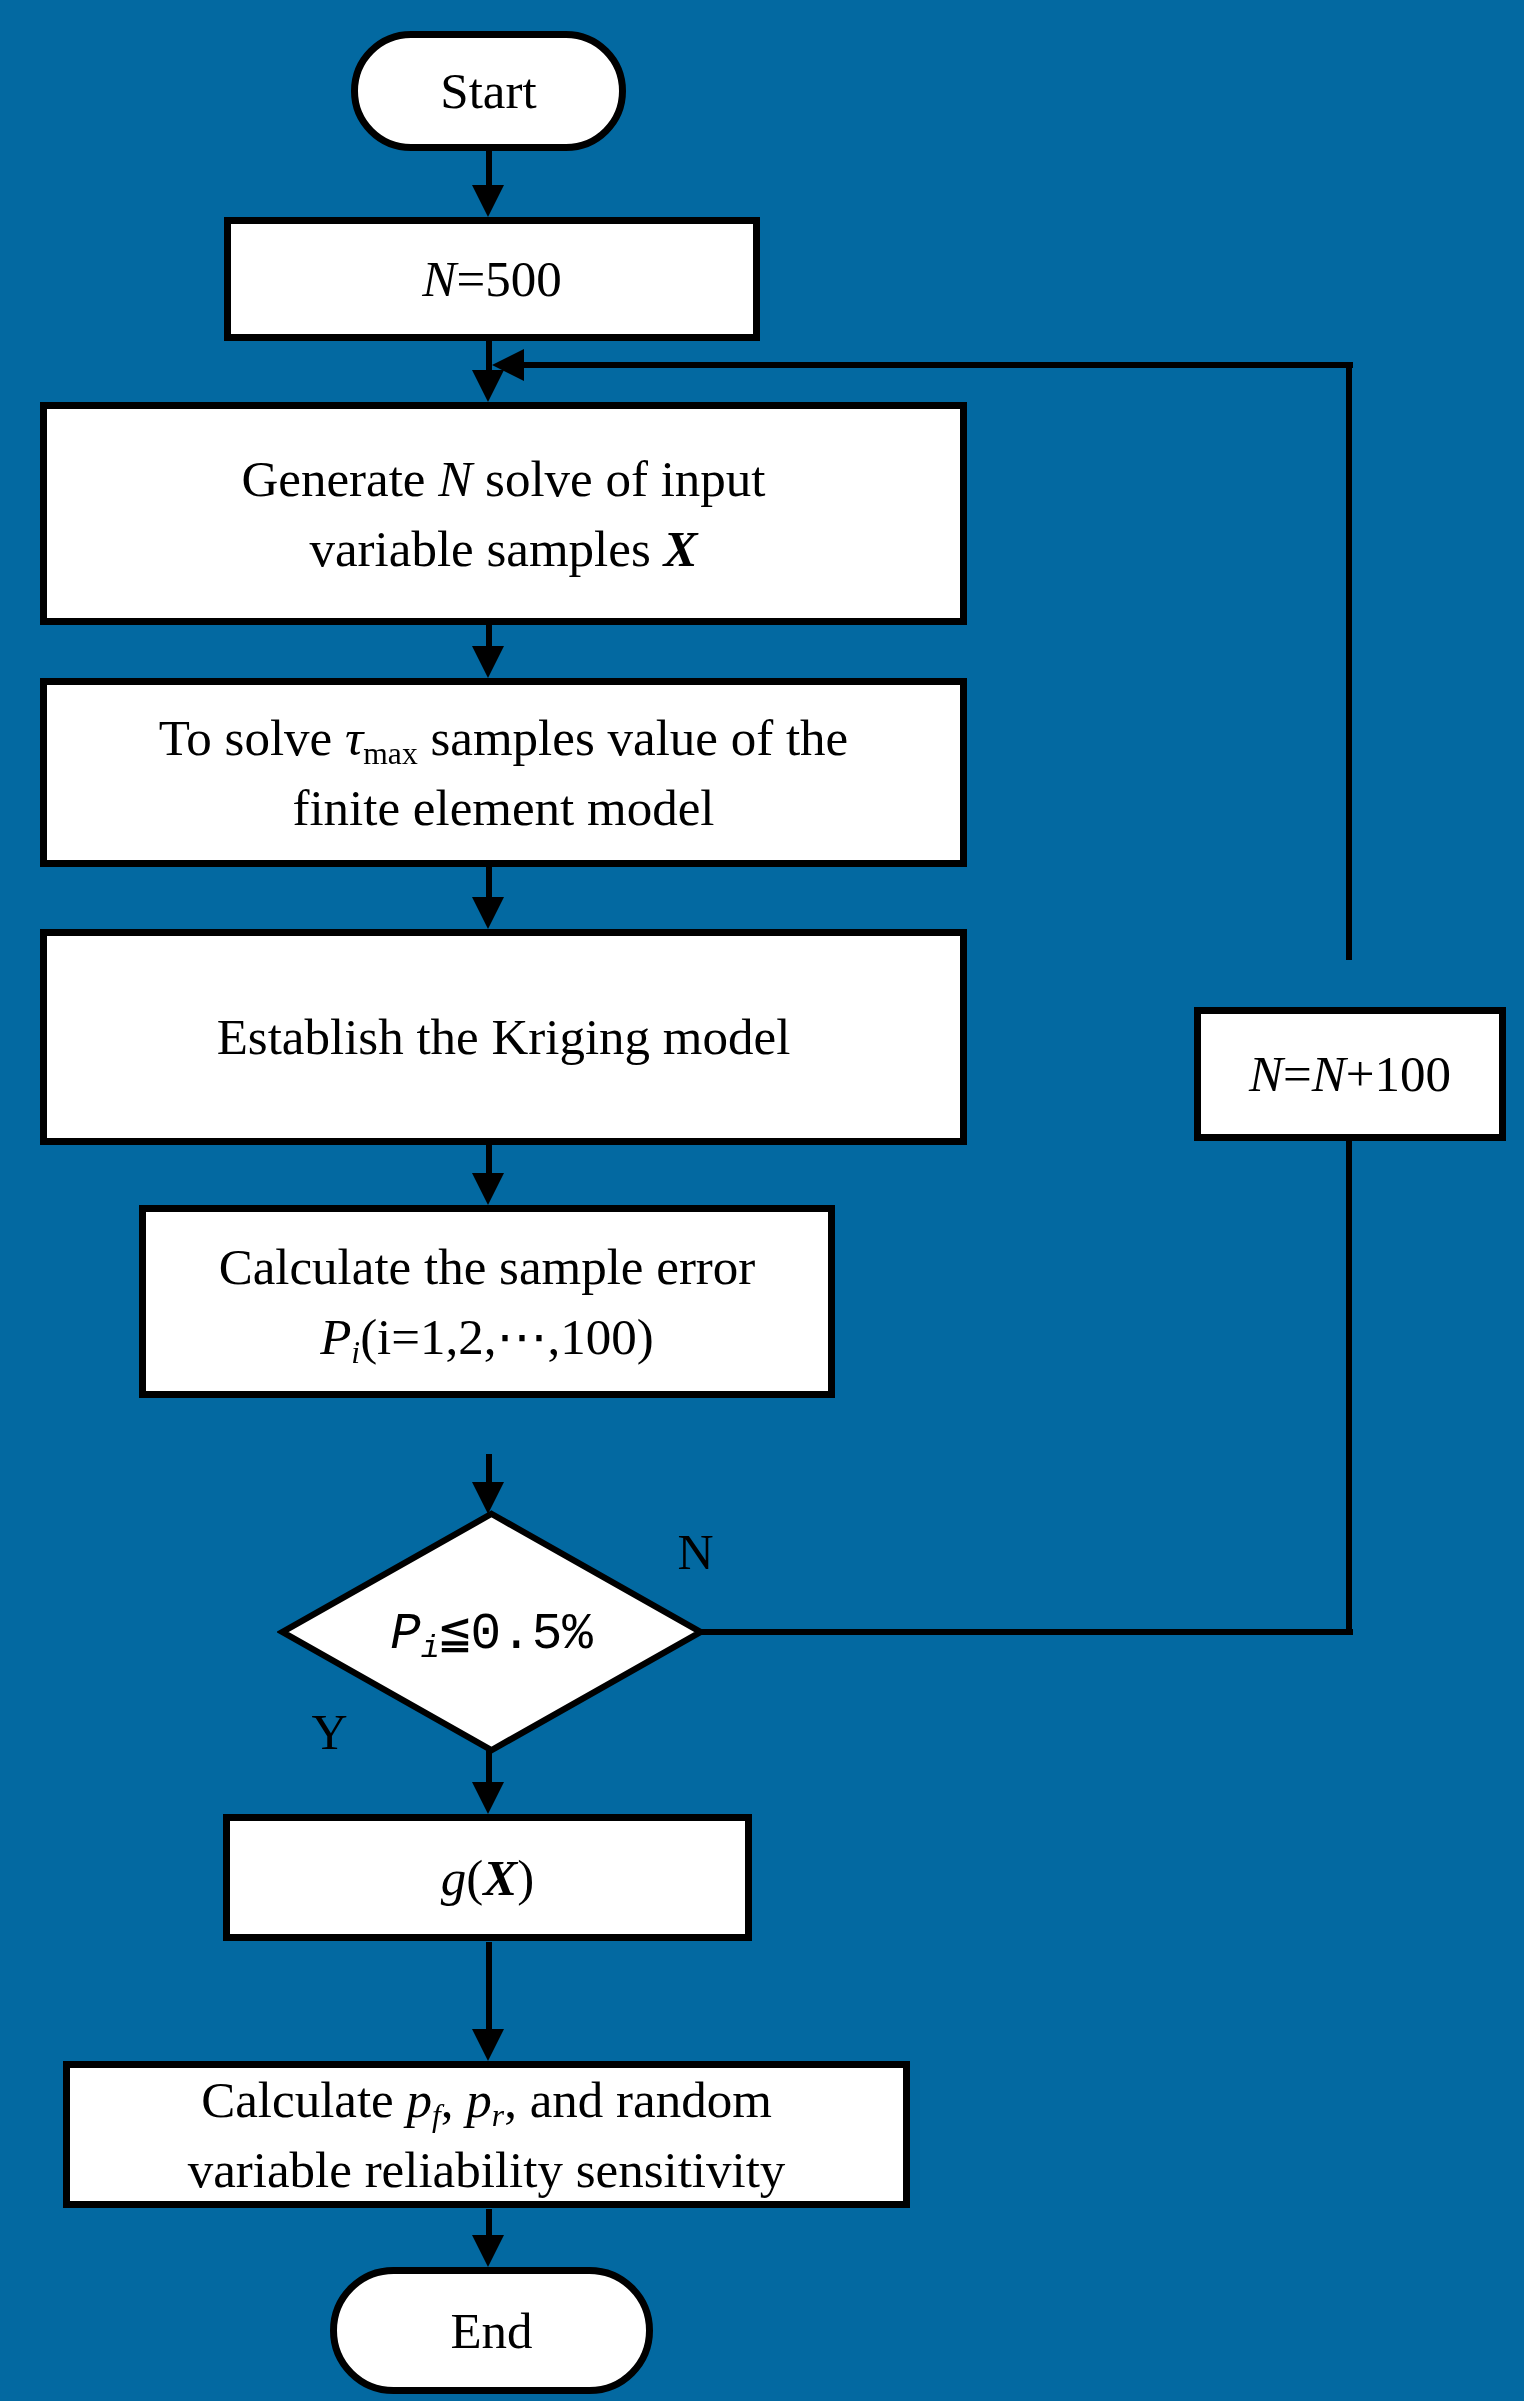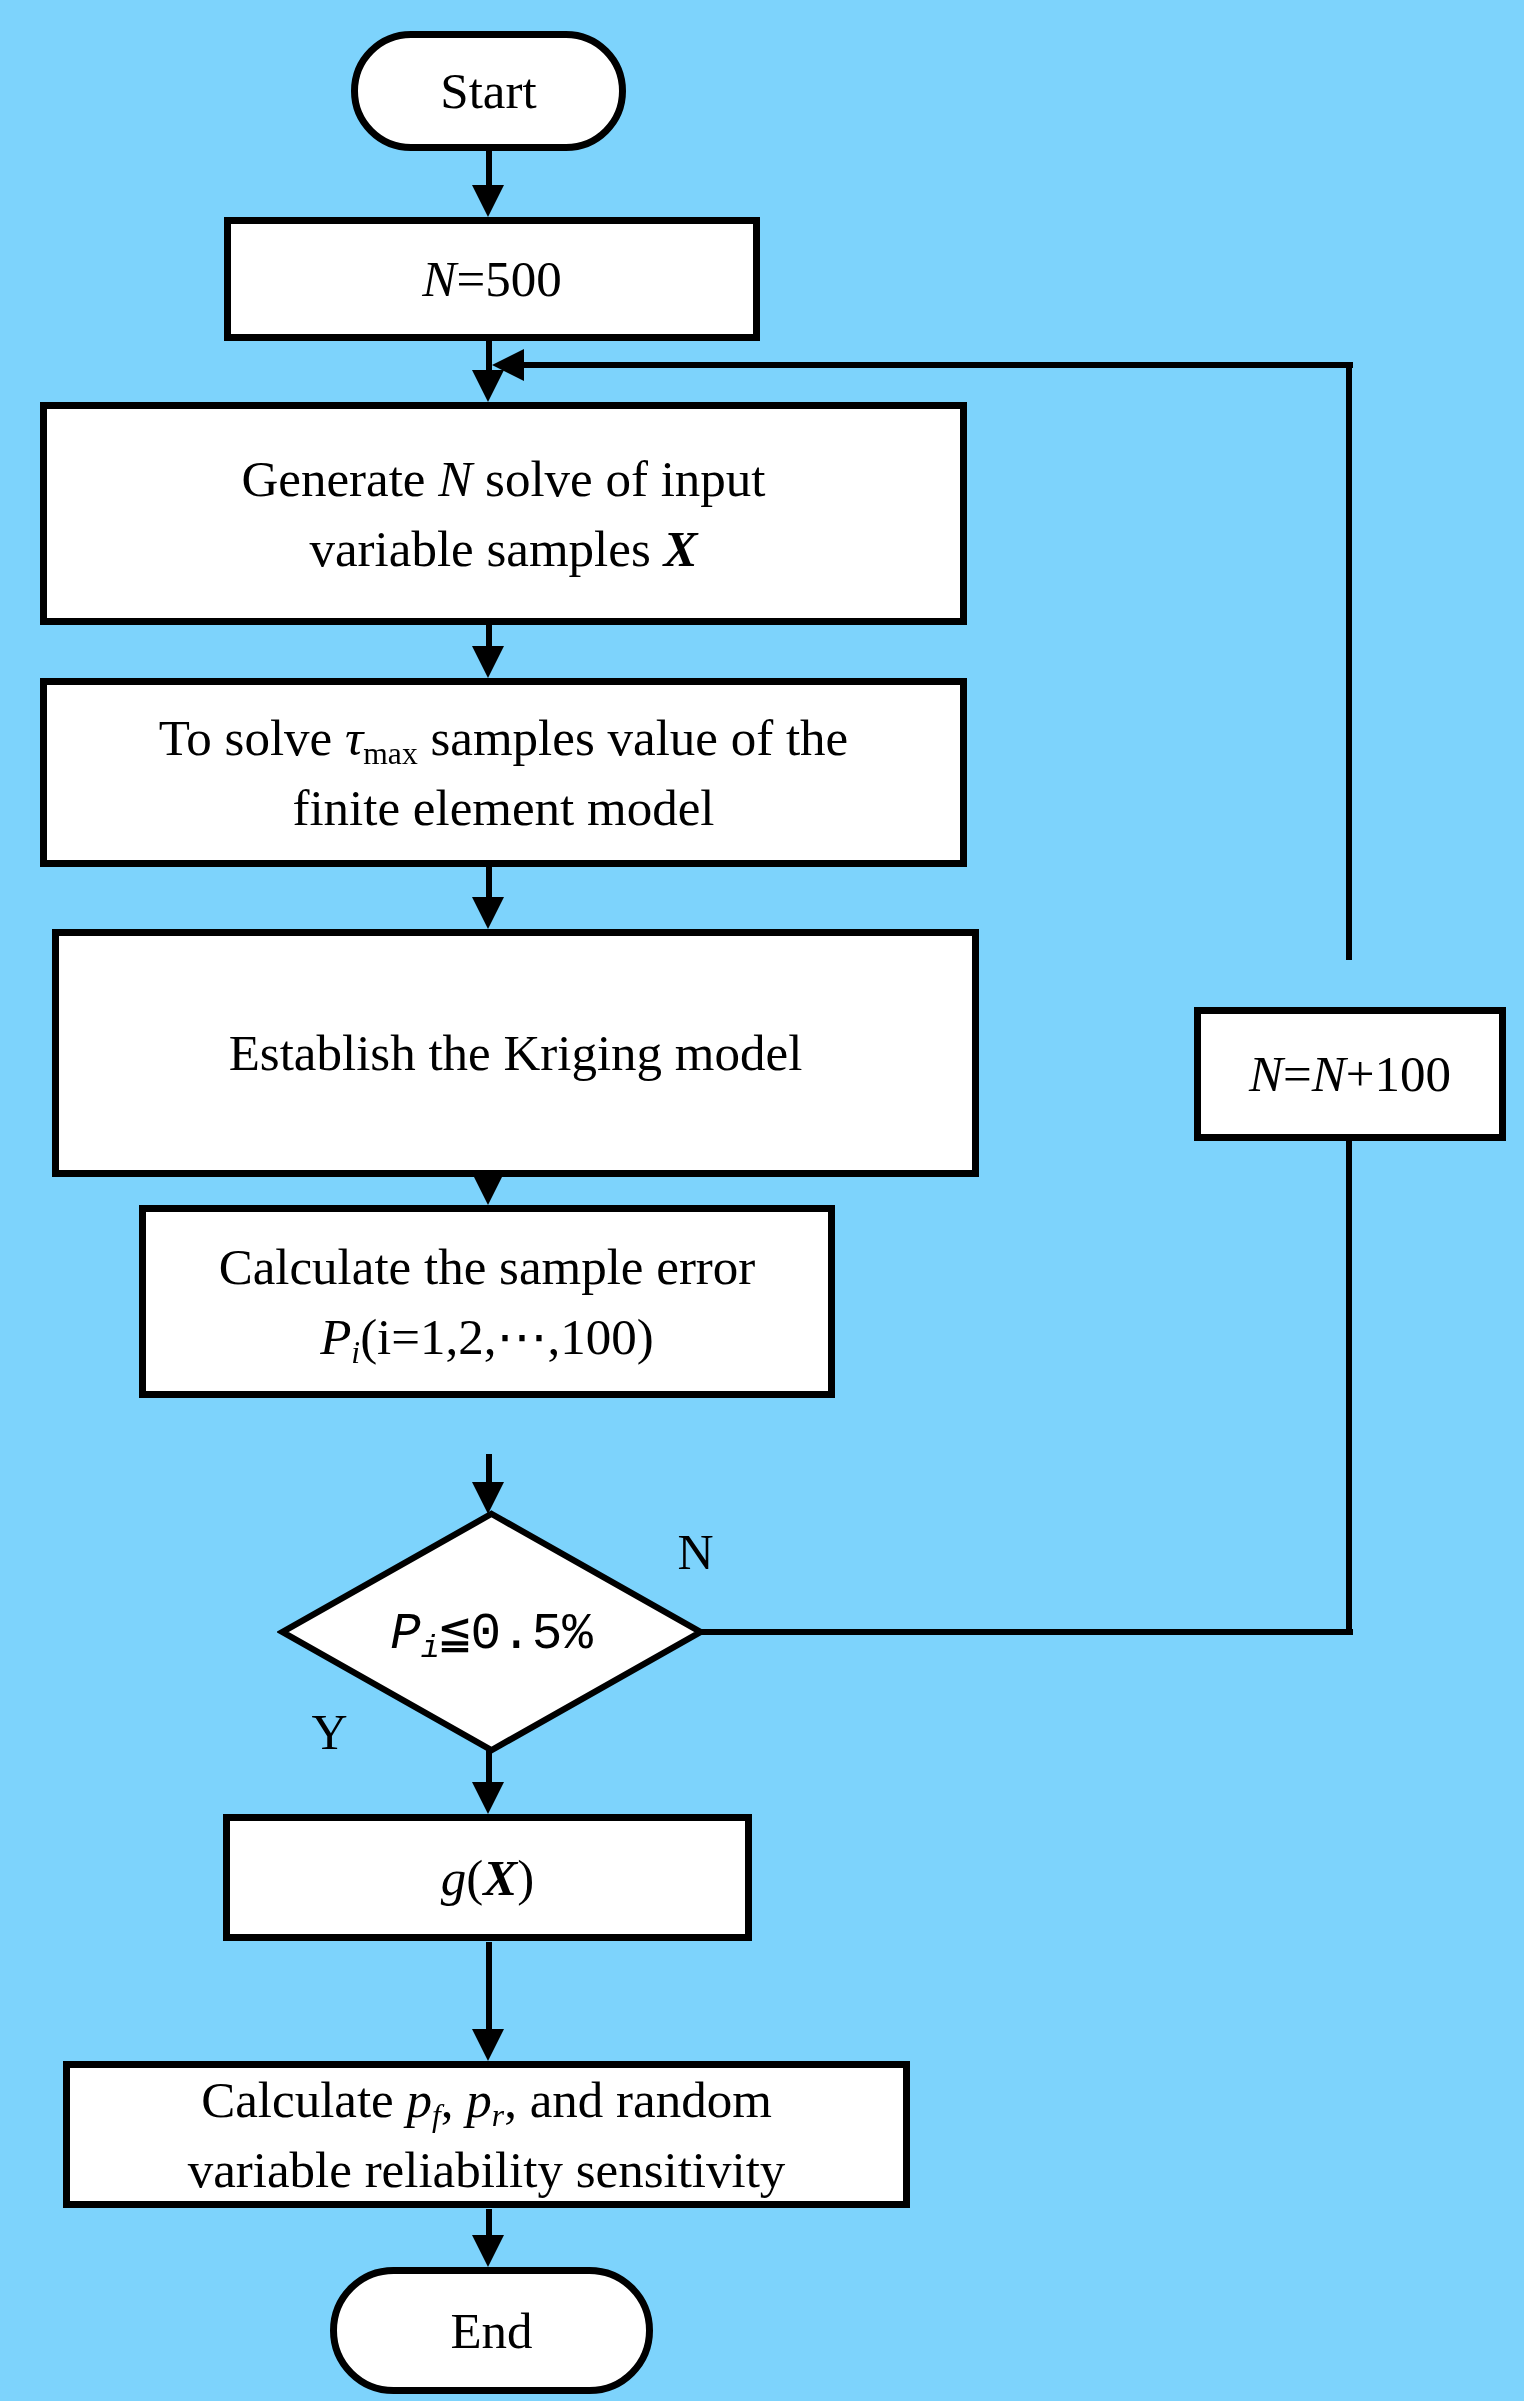--- a/index.html
+++ b/index.html
@@ -1,20 +1,20 @@
 <!DOCTYPE html>
 <html style="font-size:11px"><head>
 <meta charset="utf-8">
 <style>
   html, body { margin: 0; padding: 0; background: #ffffff; }
   #canvas {
     position: relative;
     width: 1524px;
     height: 2401px;
-    background: #7dd3fc;
+    background: #0369a1;
     font-family: "Liberation Serif", "DejaVu Serif", serif;
     color: #000000;
   }
   
   .node {
     position: absolute;
     box-sizing: border-box;
     border: 7px solid #000;
     background: #fff;
     display: flex;
@@ -28,21 +28,21 @@
   .tline { display: block; white-space: nowrap; }
   .seg-i   { font-style: italic; }
   .seg-bi  { font-style: italic; font-weight: bold; }
   .seg-sub  { font-size: 0.62em; vertical-align: -0.28em; line-height: 0; }
   .seg-subi { font-size: 0.62em; vertical-align: -0.28em; line-height: 0; font-style: italic; }
 
   .n-start        { left: 351px;  top: 31px;   width: 275px;  height: 120px; }
   .n-init         { left: 224px;  top: 217px;  width: 536px;  height: 124px; }
   .n-generate     { left: 40px;   top: 402px;  width: 927px; height: 223px; }
   .n-solve        { left: 40px;   top: 678px;  width: 927px; height: 189px; }
-  .n-establish    { left: 40px;   top: 929px; width: 927px; height: 248px; margin-left: 12px; }
+  .n-establish    { left: 40px;   top: 929px; width: 927px; height: 216px; }
   .n-sample-error { left: 139px;  top: 1205px; width: 696px; height: 193px; }
   .n-increment    { left: 1194px; top: 960px; width: 312px;  height: 134px; margin-top: 47px; }
   .n-gx           { left: 223px;  top: 1814px; width: 529px;  height: 127px; }
   .n-reliability  { left: 63px;   top: 2061px; width: 847px; height: 147px; }
   .n-end          { left: 330px;  top: 2267px; width: 323px;  height: 127px; }
 
   
   .decision-wrap { position: absolute; left: 277px; top: 1509px; width: 429px; height: 246px; }
   .decision-wrap svg { position: absolute; left: 0; top: 0; }
   .decision-label {

